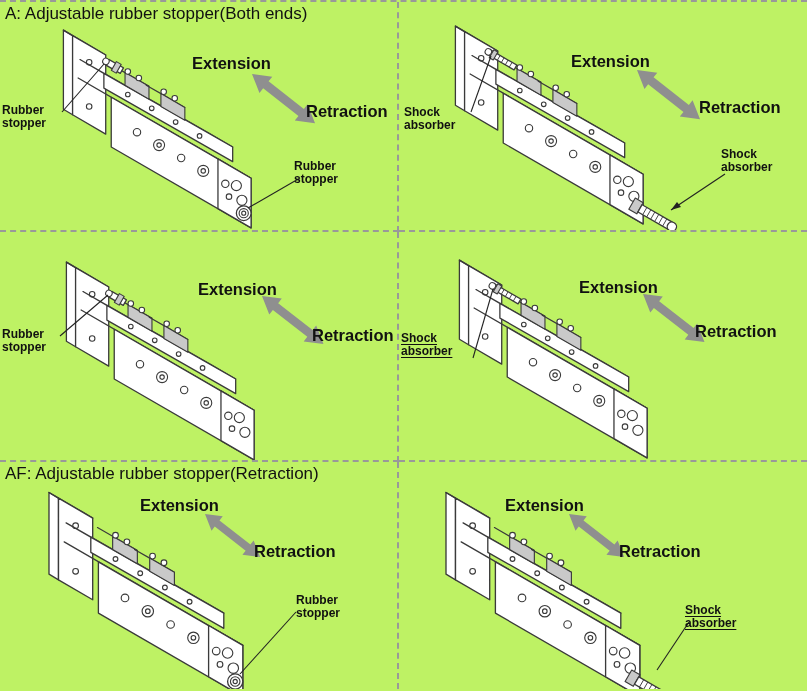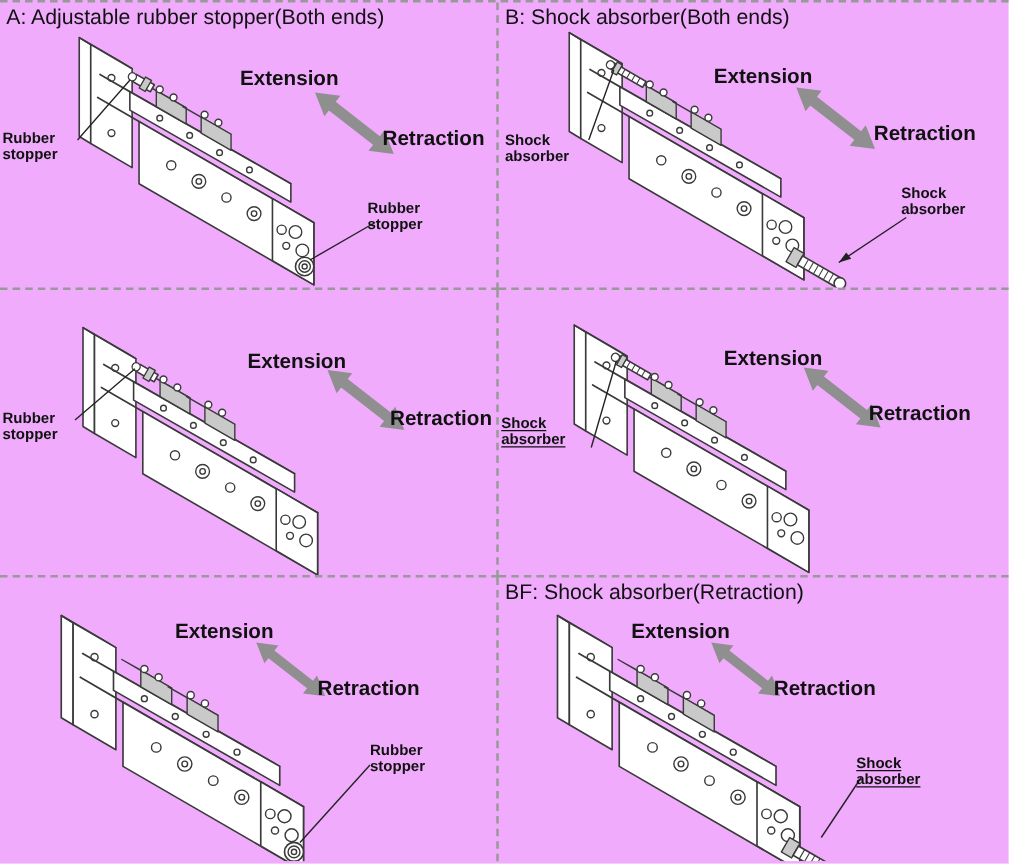--- a/index.html
+++ b/index.html
@@ -1,17 +1,17 @@
 <!DOCTYPE html>
 <html style="--line: #3a3a3a; --arrow: #8f8f8f; --block_fill: #c9c9c9; --divider: #999999; --text: #111111;"><head>
 <meta charset="utf-8">
 <style>
   html,body{margin:0;padding:0;background:#fff;}
   body{font-family:"Liberation Sans", sans-serif; color:var(--text,#111);}
-  .sheet{position:relative;width:807px;height:691px;background:#f0abfc;border-top:2px dashed var(--divider,#999);
+  .sheet{position:relative;width:807px;height:691px;background:#bef264;border-top:2px dashed var(--divider,#999);
          display:grid;grid-template-columns:399px 408px;grid-template-rows:230px 230px 227px;box-sizing:border-box;}
   .cell{position:relative;box-sizing:border-box;overflow:hidden;}
   .col-left{border-right:2px dashed var(--divider,#999);}
   .row-top,.row-mid{border-bottom:2px dashed var(--divider,#999);}
   .title{position:absolute;top:2px;left:5px;margin:0;font-size:17px;font-weight:normal;line-height:1.18;color:var(--text,#111);z-index:3;}
   .w300{max-width:310px;}
   .scene{position:absolute;inset:0;font-weight:bold;}
   .art{position:absolute;left:0;top:0;}
   .lbl{position:absolute;font-size:16.5px;color:var(--text,#111);white-space:nowrap;z-index:2;}
   .callout{white-space:normal;line-height:1.08;font-size:12px;}
@@ -126,21 +126,20 @@
         <line class="ldr" x1="300" y1="176" x2="248" y2="206"></line>
       </svg>
       <span class="lbl" style="left:192px;top:52px">Extension</span>
       <span class="lbl" style="left:306px;top:100px">Retraction</span>
       <span class="lbl callout" style="left:2px;top:102px;width:64px">Rubber stopper</span>
       <span class="lbl callout" style="left:294px;top:158px;width:70px">Rubber stopper</span>
     </div>
   </section>
 
   <section class="cell row-top">
-    <h2 class="title">B: Shock absorber(Both ends)</h2>
     <div class="scene">
       <svg class="art" width="408" height="230" viewBox="0 0 408 230">
         <use href="#actuator" transform="translate(38,14) scale(0.92)"></use>
         <use href="#shock-top" transform="translate(38,14) scale(0.92)"></use>
         <use href="#shock-end" transform="translate(38,14) scale(0.92)"></use>
         <use href="#dblarrow" class="arr" transform="translate(238,68) rotate(38) scale(0.8)"></use>
         <line class="ldr" x1="72" y1="110" x2="92" y2="54"></line>
         <line class="ldr" x1="326" y1="172" x2="272" y2="208"></line>
         <polygon class="ahead" points="272,208 282,205 278,200"></polygon>
       </svg>
@@ -173,35 +172,35 @@
         <use href="#dblarrow" class="arr" transform="translate(244,62) rotate(38) scale(0.78)"></use>
         <line class="ldr" x1="74" y1="126" x2="94" y2="57"></line>
       </svg>
       <span class="lbl" style="left:180px;top:46px">Extension</span>
       <span class="lbl" style="left:296px;top:90px">Retraction</span>
       <span class="lbl callout ul" style="left:2px;top:100px;width:74px">Shock absorber</span>
     </div>
   </section>
 
   <section class="cell col-left">
+    <h2 class="title">AF: Adjustable rubber stopper(Retraction)</h2>
     <div class="scene">
       <svg class="art" width="399" height="227" viewBox="0 0 399 227">
         <use href="#actuator" transform="translate(30,20) scale(0.95)"></use>
         <use href="#rubber-end" transform="translate(30,20) scale(0.95)"></use>
         <use href="#dblarrow" class="arr" transform="translate(205,52) rotate(38) scale(0.7)"></use>
         <line class="ldr" x1="296" y1="150" x2="240" y2="212"></line>
       </svg>
       <span class="lbl" style="left:140px;top:34px">Extension</span>
       <span class="lbl" style="left:254px;top:80px">Retraction</span>
       <span class="lbl callout" style="left:296px;top:132px;width:70px">Rubber stopper</span>
     </div>
   </section>
 
   <section class="cell">
-    <h2 class="title">BF: Shock absorber(Retraction)</h2>
     <div class="scene">
       <svg class="art" width="408" height="227" viewBox="0 0 408 227">
         <use href="#actuator" transform="translate(28,20) scale(0.95)"></use>
         <use href="#shock-end" transform="translate(28,20) scale(0.95)"></use>
         <use href="#dblarrow" class="arr" transform="translate(170,52) rotate(38) scale(0.7)"></use>
         <line class="ldr" x1="290" y1="160" x2="258" y2="208"></line>
       </svg>
       <span class="lbl" style="left:106px;top:34px">Extension</span>
       <span class="lbl" style="left:220px;top:80px">Retraction</span>
       <span class="lbl callout ul" style="left:286px;top:142px;width:78px">Shock absorber</span>

